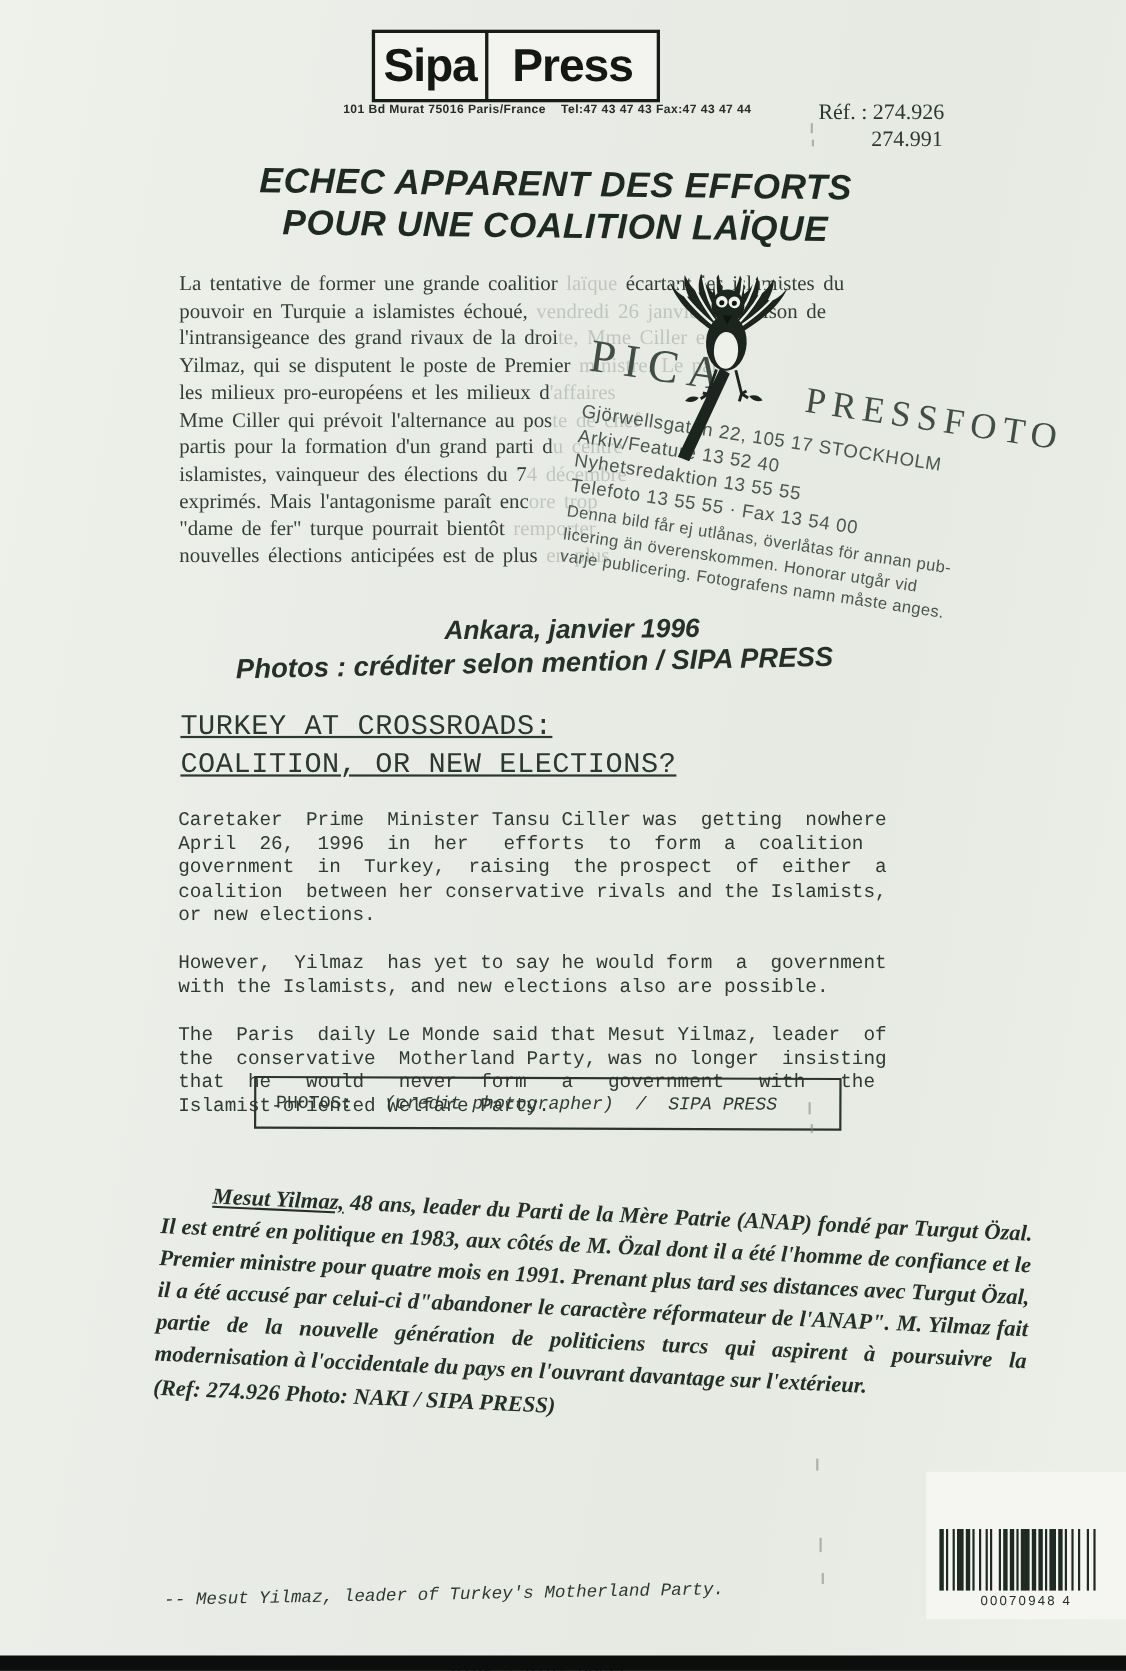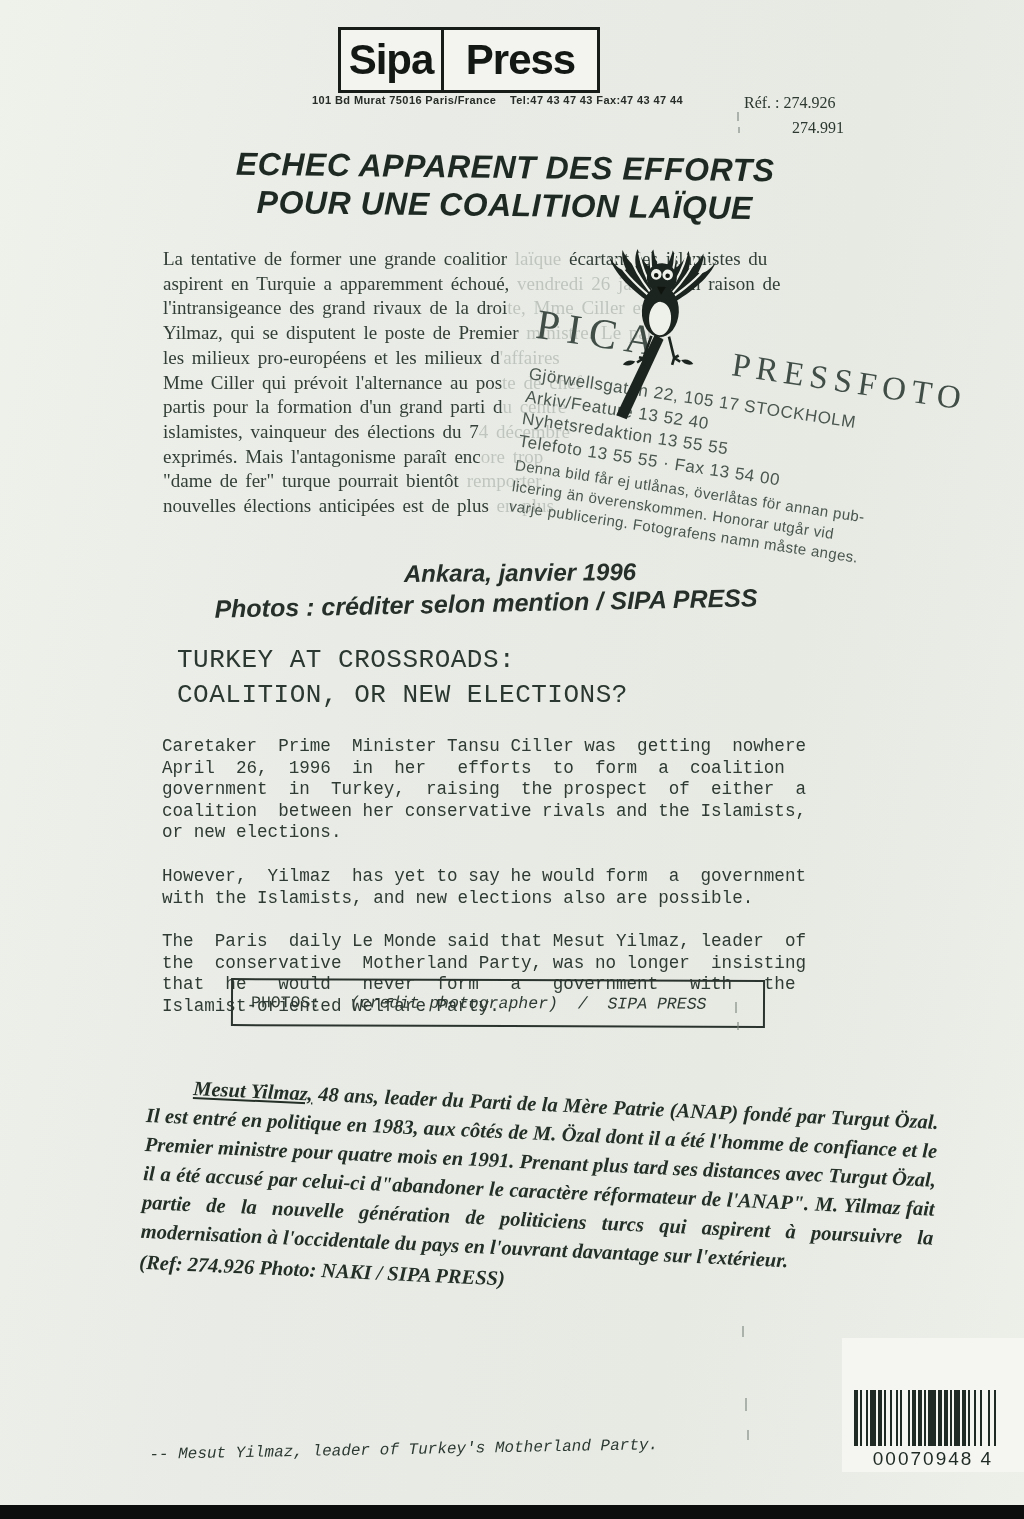--- a/index.html
+++ b/index.html
@@ -8,21 +8,21 @@
     background:linear-gradient(100deg,#eff1eb 0%,#e9ece6 35%,#e6eae3 70%,#edefe9 100%);
     font-family:"Liberation Sans",sans-serif;
   }
   
   .logo-box{position:absolute;left:338px;top:27px;width:256px;height:60px;border:3px solid #181c18;display:flex;background:#f3f4f0;}
   .logo-cell{display:flex;align-items:center;justify-content:center;font-weight:bold;font-size:42px;color:#141814;letter-spacing:-1px;font-family:"Liberation Sans",sans-serif;}
   .logo-cell.c1{width:100px;border-right:3px solid #181c18;}
   .logo-cell.c2{flex:1;}
   .logo-addr{position:absolute;left:312px;top:94px;font-size:11px;font-weight:bold;color:#272c28;letter-spacing:.4px;white-space:pre;}
   
-  .ref{position:absolute;left:744px;top:90px;font-family:"Liberation Serif",serif;font-size:16px;color:#2c3830;line-height:25px;}
+  .ref{position:absolute;left:744px;top:90px;font-family:"Liberation Serif",serif;font-size:20px;color:#2c3830;line-height:25px;}
   .ref .l2{margin-left:48px;}
   
   .title{position:absolute;left:110px;top:148px;width:790px;text-align:center;
     font-style:italic;font-weight:bold;font-size:32px;line-height:38px;color:#1e2923;
     transform:rotate(.7deg);letter-spacing:.5px;}
   
   .french{position:absolute;left:163px;top:247px;width:780px;font-family:"Liberation Serif",serif;
     font-size:19px;line-height:24.7px;color:#323e37;word-spacing:3px;}
   .fr-line{white-space:pre;}
   .seg.faint{opacity:.22;filter:blur(.6px);}
@@ -33,22 +33,22 @@
   .stamp-name .pressfoto{font-size:33px;letter-spacing:6px;margin-left:72px;margin-bottom:-6px;}
   .stamp-addr{margin-top:16px;font-size:17px;line-height:22.5px;letter-spacing:.6px;color:#4a564f;}
   .stamp-notice{margin-top:3px;font-size:15px;line-height:20.5px;letter-spacing:.4px;color:#4a564f;}
   .bird{position:absolute;left:58px;top:-70px;transform:rotate(-6deg);}
   
   .dateline1{position:absolute;left:240px;top:559px;width:560px;text-align:center;
     font-style:italic;font-weight:bold;font-size:24px;color:#262f29;transform:rotate(-.5deg);}
   .dateline2{position:absolute;left:182px;top:589px;width:608px;text-align:center;
     font-style:italic;font-weight:bold;font-size:25px;color:#262f29;transform:rotate(-1.2deg);}
   
-  .en-heading{position:absolute;left:177px;top:643px;font-family:"Liberation Mono",monospace;
-    font-size:26px;line-height:35px;letter-spacing:.5px;color:#2b3731;}
+  .en-heading{position:absolute;left:164px;top:643px;font-family:"Liberation Mono",monospace;
+    font-size:26px;line-height:35px;letter-spacing:.5px;color:#2b3731;text-decoration:underline;}
   .mono-paras{position:absolute;left:162px;top:736px;font-family:"Liberation Mono",monospace;
     font-size:17.6px;line-height:21.6px;color:#2e3a33;}
   .mono-para{white-space:pre;margin:0 0 22px 0;}
   
   .photos-box{position:absolute;left:231px;top:979px;width:512px;height:44px;border:2px solid #2a332d;
     display:flex;align-items:center;padding-left:18px;font-family:"Liberation Mono",monospace;
     font-size:16.5px;color:#2e3a33;transform:rotate(.2deg);white-space:pre;}
   .photos-box .credit{font-style:italic;}
   
   .bio{position:absolute;left:148px;top:1072px;width:792px;transform:rotate(2.6deg);transform-origin:0 0;
@@ -60,21 +60,21 @@
   
   .footer-caption{position:absolute;left:150px;top:1388px;font-family:"Liberation Mono",monospace;
     font-size:16px;line-height:25px;color:#2c3832;transform:rotate(-1.1deg);white-space:pre;}
   .footer-caption .it{font-style:italic;}
   
   .barcode-wrap{position:absolute;left:842px;top:1338px;width:182px;height:134px;background:#f5f6f2;}
   .barcode-bars{position:absolute;left:12px;top:52px;height:56px;display:flex;}
   .barcode-bars span{height:100%;}
   .barcode-bars .bar{background:#1f2a24;}
   .barcode-digits{position:absolute;left:0;top:110px;width:100%;text-align:center;
-    font-size:19px;letter-spacing:2px;color:#1f2a24;}
+    font-size:12px;letter-spacing:2px;color:#1f2a24;}
   
   .scan-strip{position:absolute;left:0;bottom:0;width:100%;height:14px;background:#0c0e0d;}
   .artifact{position:absolute;width:2px;background:#79837c;opacity:.55;}
 </style>
 </head>
 <body>
 
 <div class="sheet">
 
   <div class="logo-box">
@@ -89,21 +89,21 @@
   </div>
 
   <div class="title">
     <div>ECHEC APPARENT DES EFFORTS</div>
     <div>POUR UNE COALITION LAÏQUE</div>
   </div>
 
   <div class="french">
 
   <div class="fr-line"><span class="seg">La tentative de former une grande coalitior</span><span class="seg faint"> laïque </span><span class="seg">écartant les islamistes du</span></div>
-      <div class="fr-line"><span class="seg">aspirent en Turquie a apparemment échoué,</span><span class="seg faint"> vendredi 26 janvier, </span><span class="seg">en raison de</span></div>
+      <div class="fr-line"><span class="seg">pouvoir en Turquie a islamistes échoué,</span><span class="seg faint"> vendredi 26 janvier, </span><span class="seg">en raison de</span></div>
       <div class="fr-line"><span class="seg">l'intransigeance des grand rivaux de la droi</span><span class="seg faint">te, Mme Ciller et M.</span><span class="seg"></span></div>
       <div class="fr-line"><span class="seg">Yilmaz, qui se disputent le poste de Premier</span><span class="seg faint"> ministre. Le parti</span><span class="seg"></span></div>
       <div class="fr-line"><span class="seg">les milieux pro-européens et les milieux d</span><span class="seg faint">'affaires</span><span class="seg"></span></div>
       <div class="fr-line"><span class="seg">Mme Ciller qui prévoit l'alternance au pos</span><span class="seg faint">te de chef</span><span class="seg"></span></div>
       <div class="fr-line"><span class="seg">partis pour la formation d'un grand parti d</span><span class="seg faint">u centre</span><span class="seg"></span></div>
       <div class="fr-line"><span class="seg">islamistes, vainqueur des élections du 7</span><span class="seg faint">4 décembre</span><span class="seg"></span></div>
       <div class="fr-line"><span class="seg">exprimés. Mais l'antagonisme paraît enc</span><span class="seg faint">ore trop</span><span class="seg"></span></div>
       <div class="fr-line"><span class="seg">"dame de fer" turque pourrait bientôt</span><span class="seg faint"> remporter</span><span class="seg"></span></div>
       <div class="fr-line"><span class="seg">nouvelles élections anticipées est de plus</span><span class="seg faint"> en plus</span><span class="seg"></span></div>
     </div>

